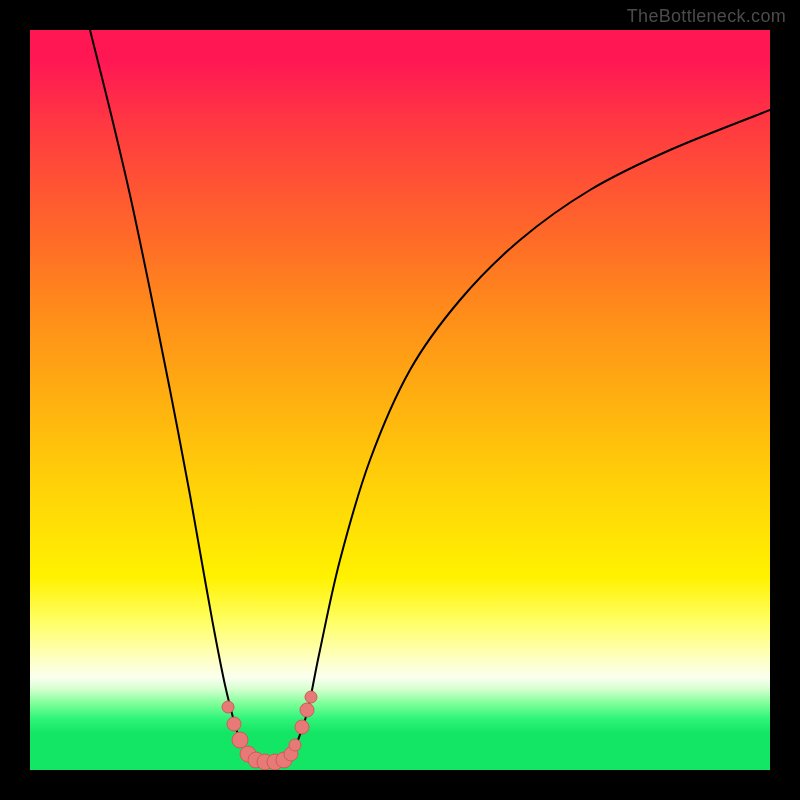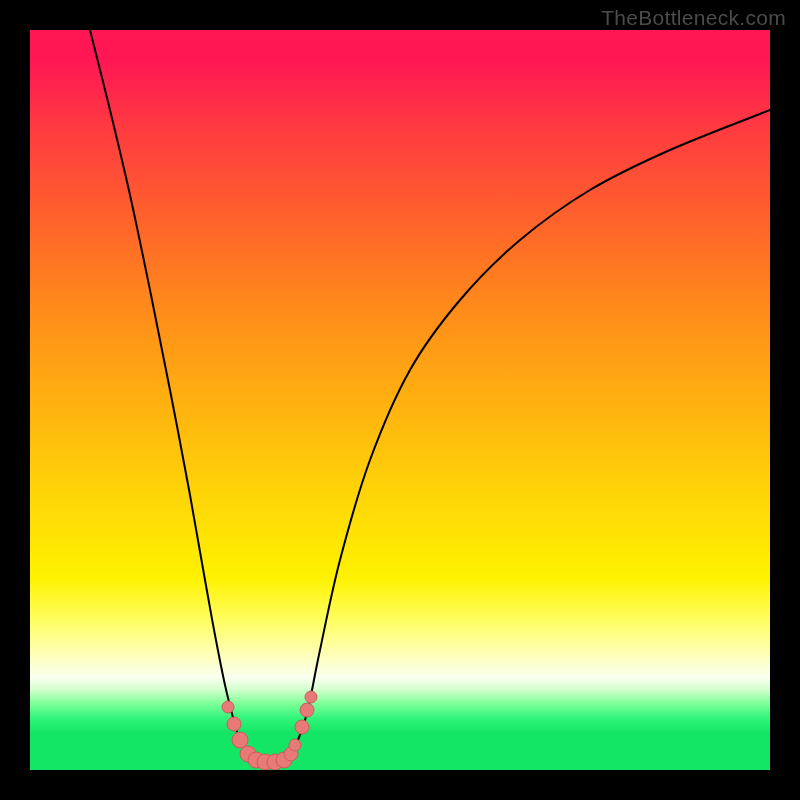--- a/index.html
+++ b/index.html
@@ -41,21 +41,21 @@
       #13e564 95%,
       #13e564 100%
     );
     overflow: hidden;
   }
   .watermark {
     position: absolute;
     top: 6px;
     right: 14px;
     color: #4b4b4b;
-    font-size: 21px;
+    font-size: 18px;
     font-weight: 400;
     letter-spacing: 0.3px;
     user-select: none;
   }
   svg.curve {
     position: absolute;
     inset: 0;
     width: 740px;
     height: 740px;
     overflow: visible;

